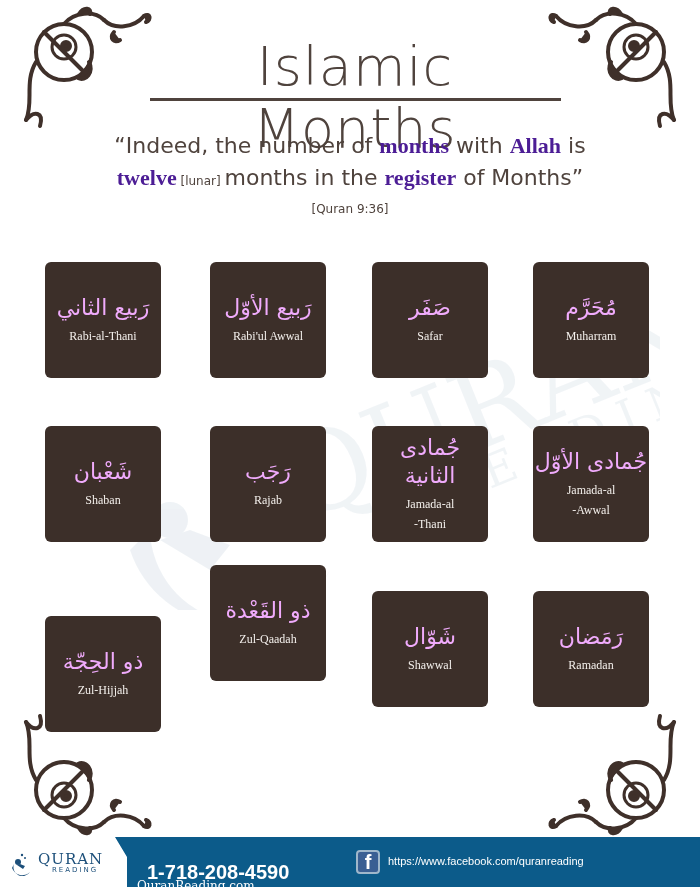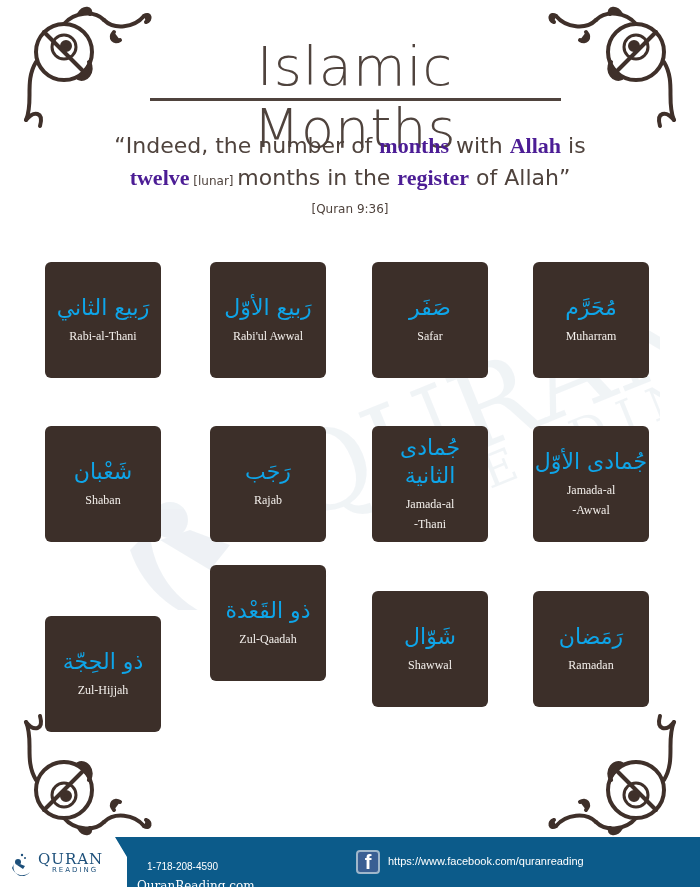--- a/index.html
+++ b/index.html
@@ -36,35 +36,35 @@
     position: absolute; left: 100px; top: 330px; width: 560px; height: 280px; pointer-events: none;
   }
   .watermark svg { width: 100%; height: 100%; }
 
   .grid { position: absolute; left: 0; top: 0; }
   .card {
     position: absolute; width: 116px; height: 116px; background: #3c2f29;
     border-radius: 6px; color: #ffffff; display: flex; flex-direction: column;
     align-items: center; justify-content: center; text-align: center;
   }
-  .card .ar { font-family: "DejaVu Sans", sans-serif; font-size: 22px; line-height: 28px; direction: rtl; color: #0ea5e9; }
+  .card .ar { font-family: "DejaVu Sans", sans-serif; font-size: 22px; line-height: 28px; direction: rtl; color: #f0abfc; }
   .card .en { font-family: Liberation Serif, serif; font-size: 12px; line-height: 20px; color: #f4f0ec; margin-top: 4px; }
 
   .footer { position: absolute; left: 0; top: 837px; width: 700px; height: 50px; background: #ffffff; }
   .footer-band {
     position: absolute; left: 115px; top: 0; width: 585px; height: 50px; background: #0c5b8a;
     clip-path: polygon(0 0, 100% 0, 100% 100%, 12px 100%, 12px 40%);
   }
   .logo { position: absolute; left: 8px; top: 8px; width: 110px; height: 36px; display: flex; align-items: center; }
   .logo-mark { width: 26px; height: 26px; }
   .logo-text { margin-left: 4px; line-height: 1; }
   .logo-quran { font-family: "DejaVu Serif", serif; font-size: 15px; color: #1c4f7a; letter-spacing: 1px; }
   .logo-reading { font-family: "DejaVu Sans", sans-serif; font-size: 7px; color: #1c4f7a; letter-spacing: 2px; margin-left: 14px; }
   .site { position: absolute; left: 137px; top: 6px; font-family: "DejaVu Serif", serif; font-size: 12px; color: #ffffff; margin-top: 36px; }
-  .phone { position: absolute; left: 147px; top: 24px; font-family: "Liberation Sans", sans-serif; font-weight: normal; font-size: 10px; color: #ffffff; }
+  .phone { position: absolute; left: 147px; top: 24px; font-family: "Liberation Sans", sans-serif; font-weight: bold; font-size: 20px; color: #ffffff; }
   .fb-icon {
     position: absolute; left: 356px; top: 13px; width: 24px; height: 24px; border: 2px solid #9fb7cb;
     border-radius: 4px; background: #3a5f93; color: #fff; font-family: "Liberation Sans", sans-serif;
     font-weight: bold; font-size: 20px; display: flex; align-items: flex-end; justify-content: center; line-height: 20px;
   }
   .fb-url { position: absolute; left: 388px; top: 18px; font-family: "Liberation Sans", sans-serif; font-size: 11px; color: #ffffff; }
 </style>
 </head>
 <body>
 
@@ -134,21 +134,21 @@
 </div>
 
 <h1 class="title">Islamic Months</h1>
 <div class="title-rule"></div>
 
 <div class="quote">
   <div>
     <span>“Indeed, the number of </span><b>months</b><span> with </span><b>Allah</b><span> is</span>
   </div>
   <div>
-    <b>twelve</b><span class="small"> [lunar] </span><span>months in the </span><b>register</b><span> of Allah”</span>
+    <b>twelve</b><span class="small"> [lunar] </span><span>months in the </span><b>register</b><span> of Months”</span>
   </div>
 </div>
 <div class="citation">[Quran 9:36]</div>
 
 <div class="watermark">
   <svg viewBox="0 0 560 280">
     <g opacity="0.07" fill="#1c4f7a">
       <path d="M30 220 A110 110 0 0 0 230 240 A95 95 0 0 1 50 200 Z"></path>
       <circle cx="70" cy="190" r="18"></circle>
       <path d="M60 210 L110 240 L130 215 L90 200 Z"></path>

